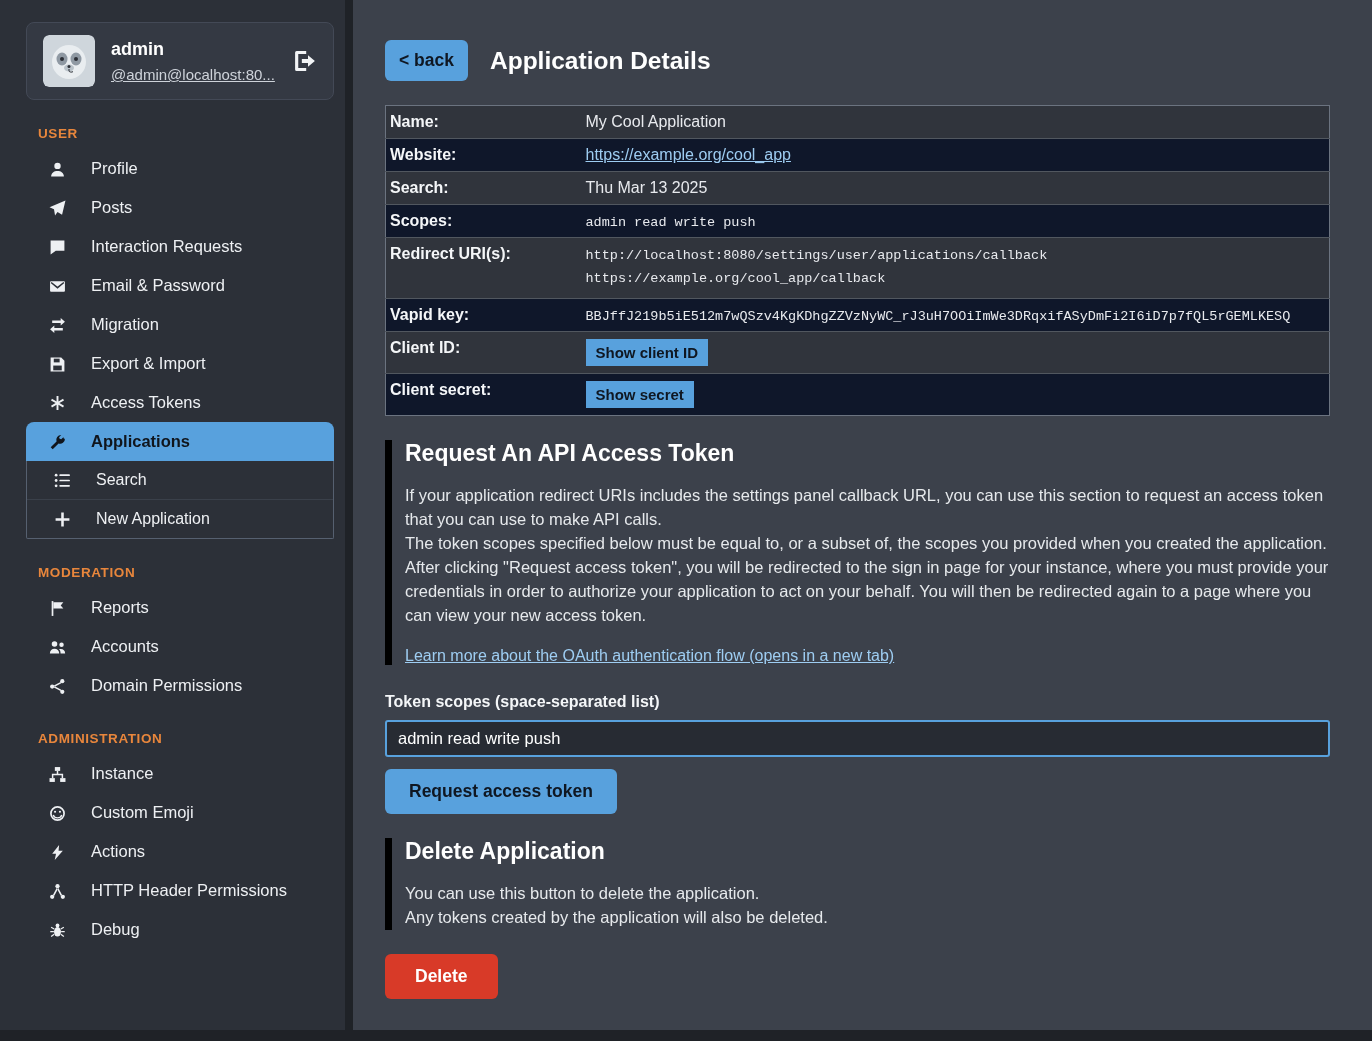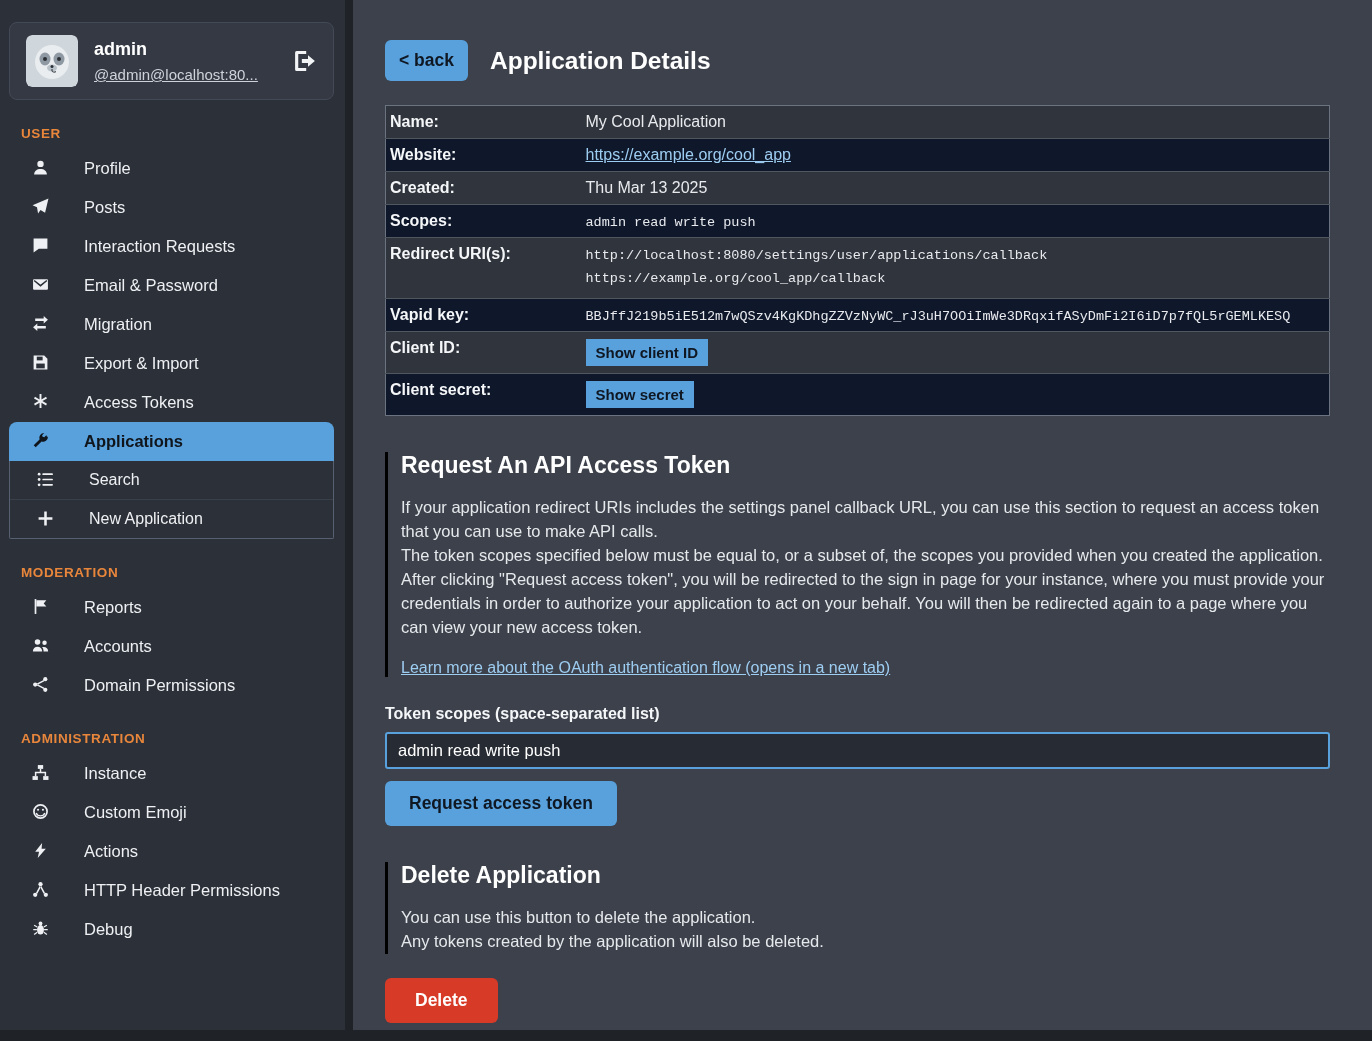--- a/index.html
+++ b/index.html
@@ -10,21 +10,21 @@
     font-family:"Liberation Sans", sans-serif;
     color:#eceef1;
     overflow:hidden;
   }
   .layout { display:flex; gap:8px; height:1030px; }
 
   
   .sidebar {
     width:345px; flex:0 0 345px;
     background:#2c3038;
-    padding:22px 11px 0 9px;
+    padding:22px 11px 0 26px;
     overflow:hidden;
   }
   .user-card {
     background:#343943;
     border:1px solid #434956;
     border-radius:8px;
     padding:12px 16px;
     display:flex; align-items:center; gap:16px;
   }
   .avatar { width:52px; height:52px; border-radius:6px; overflow:hidden; flex:0 0 52px; }
@@ -32,21 +32,21 @@
   .user-name { font-size:18px; font-weight:bold; color:#fff; margin-bottom:6px; }
   .user-handle { font-size:15px; color:#ced3da; white-space:nowrap; overflow:hidden; text-overflow:ellipsis; max-width:180px;text-decoration:underline; }
   .logout { margin-left:auto; color:#f2f4f6; width:24px; height:24px; cursor:pointer; }
   .logout svg { width:24px; height:24px; }
 
   .nav-section-label {
     color:#e8863c; font-weight:bold; font-size:13.5px;
     letter-spacing:.6px; margin:26px 0 8px 12px;
   }
   .s-item {
-    display:flex; align-items:flex-start; gap:34px;
+    display:flex; align-items:flex-end; gap:24px;
     padding:10px 12px 10px 21px;
     font-size:16.5px; color:#eef0f3;
     border-radius:8px; cursor:pointer;
     white-space:nowrap;
   }
   .s-icon { width:20px; height:17px; display:flex; align-items:center; justify-content:center; flex:0 0 20px; }
   .s-icon svg { width:17px; height:17px; fill:currentColor; }
   .s-item.selected {
     background:#58a1dd; color:#10151c; font-weight:bold;
     border-radius:8px 8px 0 0;
@@ -84,23 +84,23 @@
   table.details tr.even td { background:#0f172a; }
   table.details tr + tr td { border-top:1px solid #51575f; }
   td.cell-label { width:192px; font-weight:bold; color:#f4f6f8; padding:7px 4px; vertical-align:top; }
   td.cell-value { padding:7px 8px; color:#e8eaee; }
   .mono { font-family:"Liberation Mono", monospace; font-size:13.5px; letter-spacing:0; }
   .mono-line { font-family:"Liberation Mono", monospace; font-size:13.5px; line-height:1.7; }
   .link { color:#9ecdf2; text-decoration:underline; cursor:pointer; }
   .btn-small { font-size:15px; padding:5px 10px; border-radius:0; }
 
   .accent-section {
-    border-left:3px solid #000000;
+    border-left:7px solid #000000;
     padding-left:13px;
-    margin-top:36px;
+    margin-top:24px;
   }
   .section-title { font-size:23px; font-weight:bold; color:#ffffff; margin:0 0 16px 0; }
   .accent-section p { margin:0; font-size:16.5px; line-height:1.46; color:#e6e9ec; max-width:935px; }
   .learn-link { display:inline-block; margin-top:20px; font-size:16px; }
 
   .field-label { display:block; font-weight:bold; font-size:16px; margin:28px 0 9px 0; color:#f4f6f8; }
   .scopes-input {
     width:945px; height:37px;
     background:#272b33;
     border:2px solid #58a1dd; border-radius:3px;
@@ -343,21 +343,21 @@
       <tbody>
           <tr class="odd">
         <td class="cell-label">Name:</td>
         <td class="cell-value">My Cool Application</td>
       </tr>
       <tr class="even">
         <td class="cell-label">Website:</td>
         <td class="cell-value"><a class="link">https://example.org/cool_app</a></td>
       </tr>
       <tr class="odd">
-        <td class="cell-label">Created:</td>
+        <td class="cell-label">Search:</td>
         <td class="cell-value">Thu Mar 13 2025</td>
       </tr>
       <tr class="even">
         <td class="cell-label">Scopes:</td>
         <td class="cell-value"><span class="mono">admin read write push</span></td>
       </tr>
       <tr class="odd">
         <td class="cell-label">Redirect URI(s):</td>
         <td class="cell-value">
           <div class="mono-line">http://localhost:8080/settings/user/applications/callback</div>

